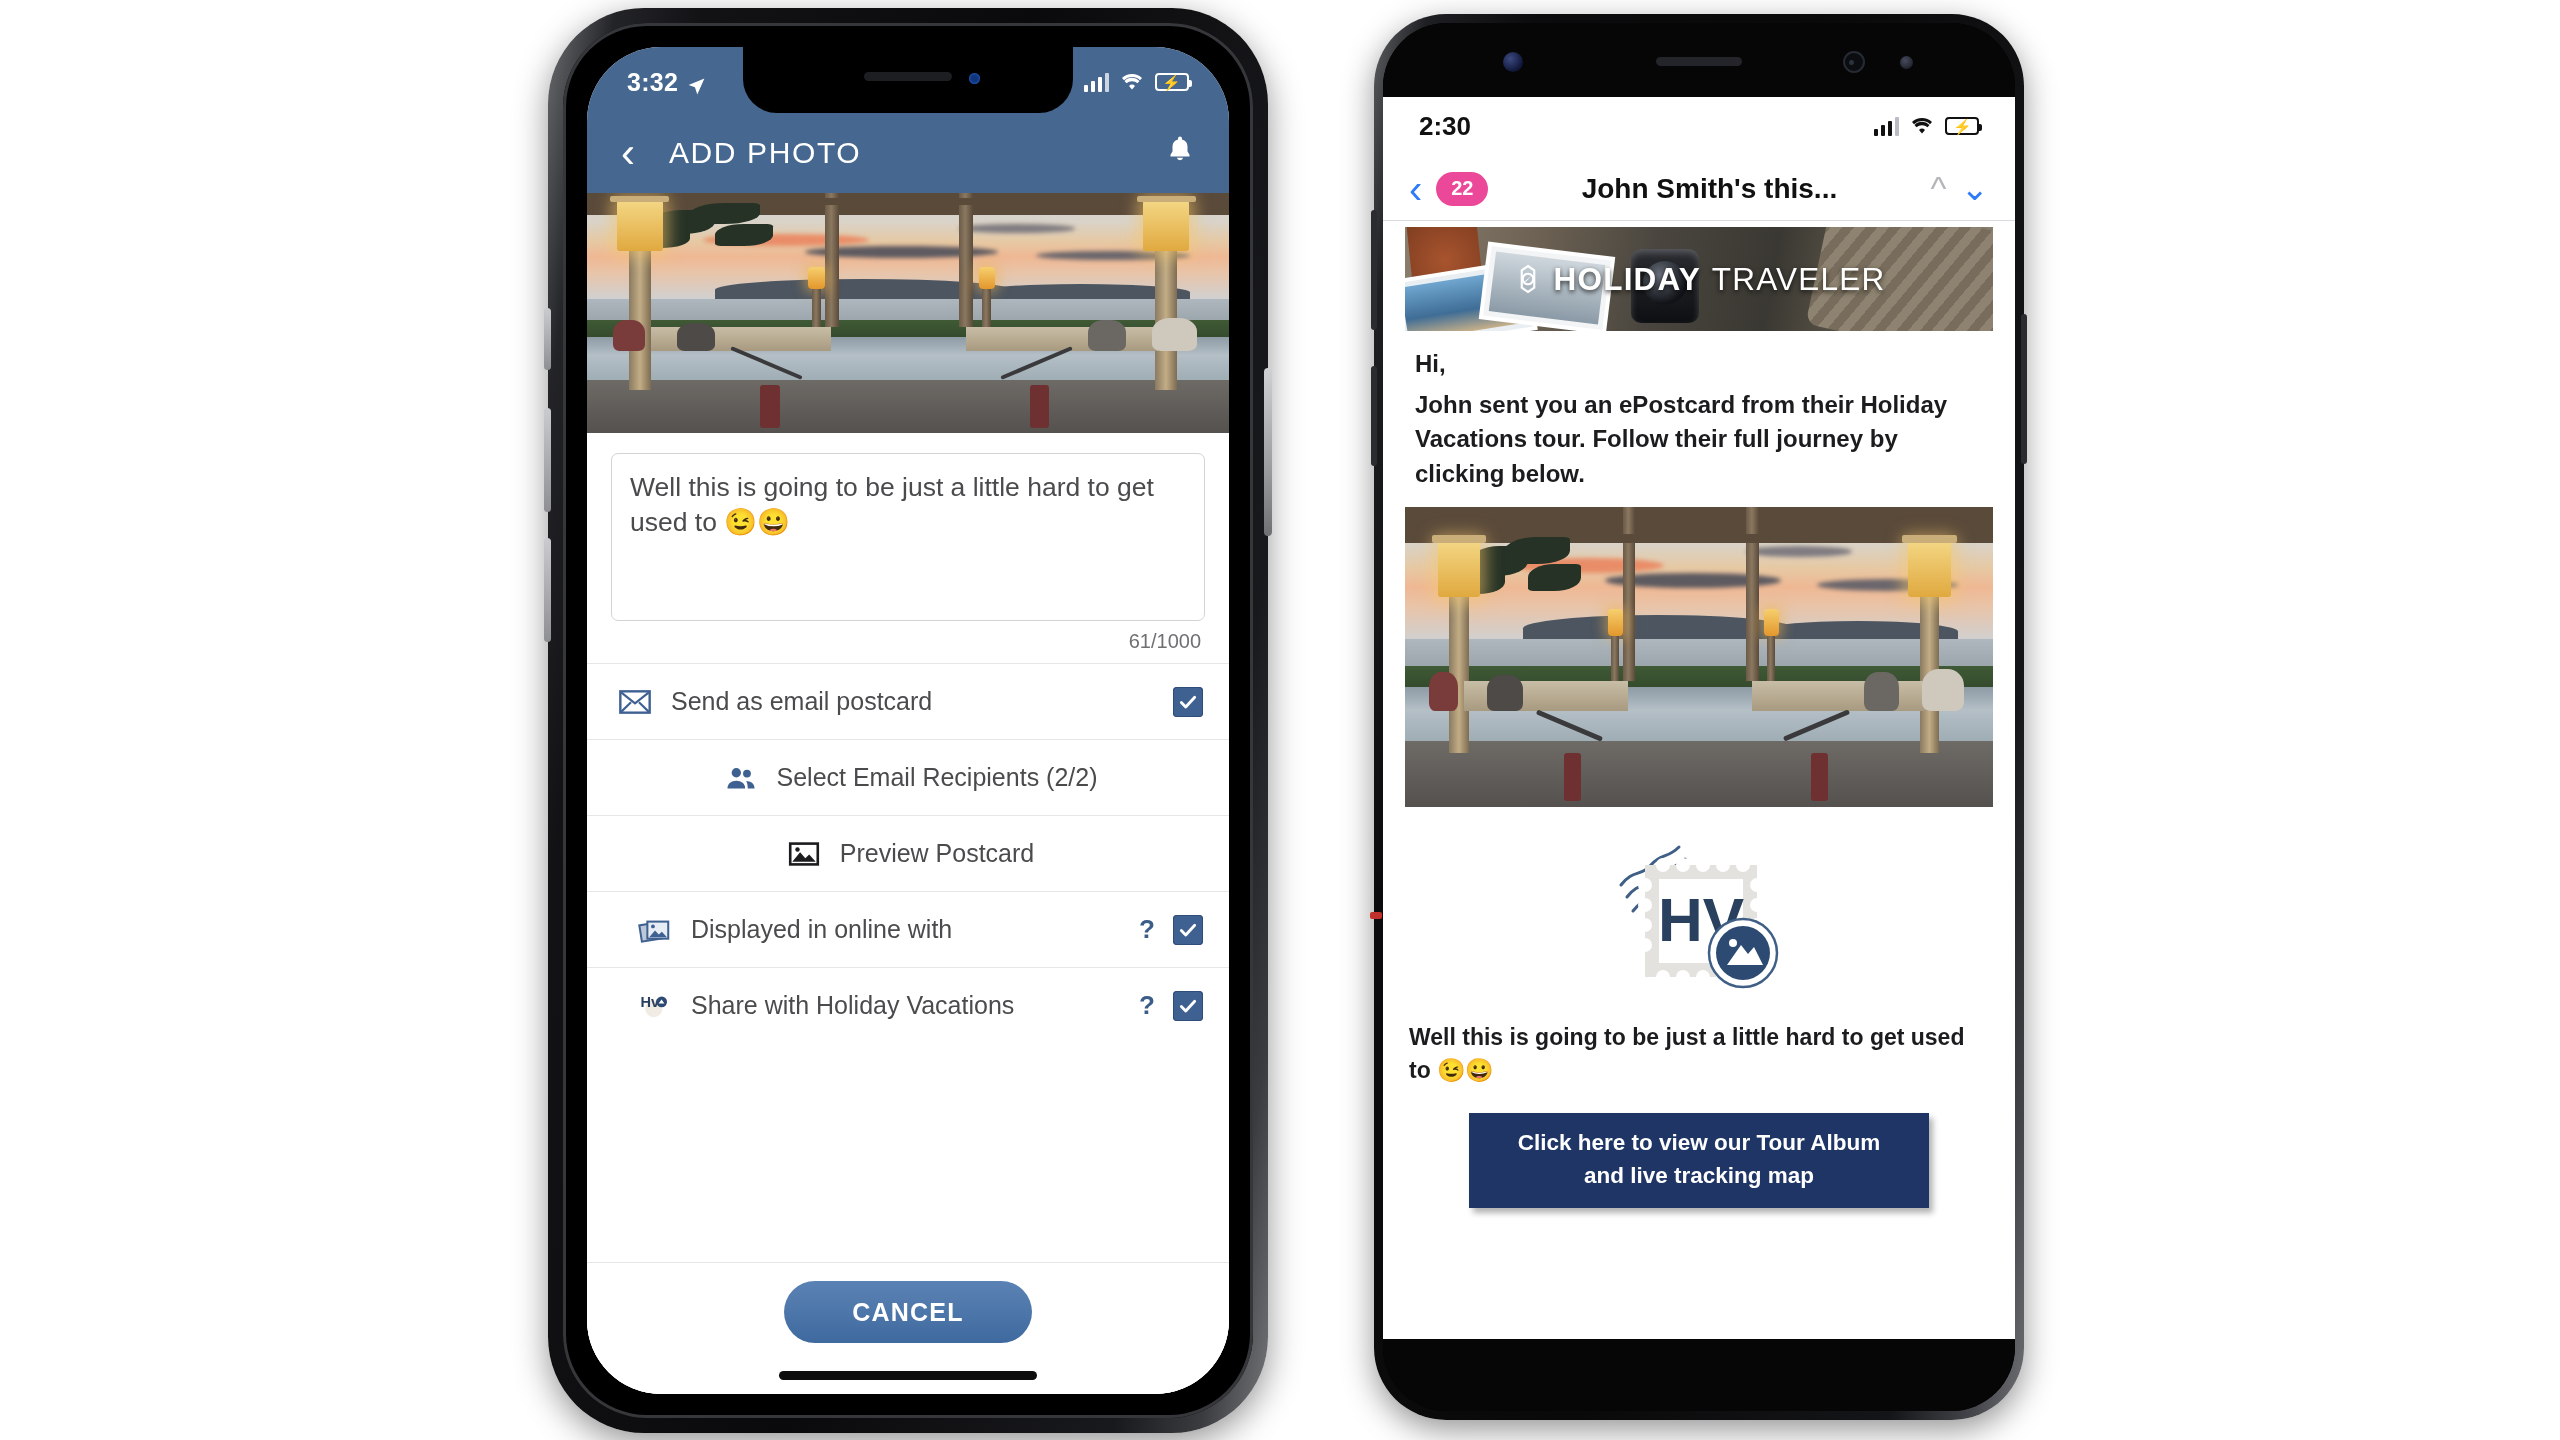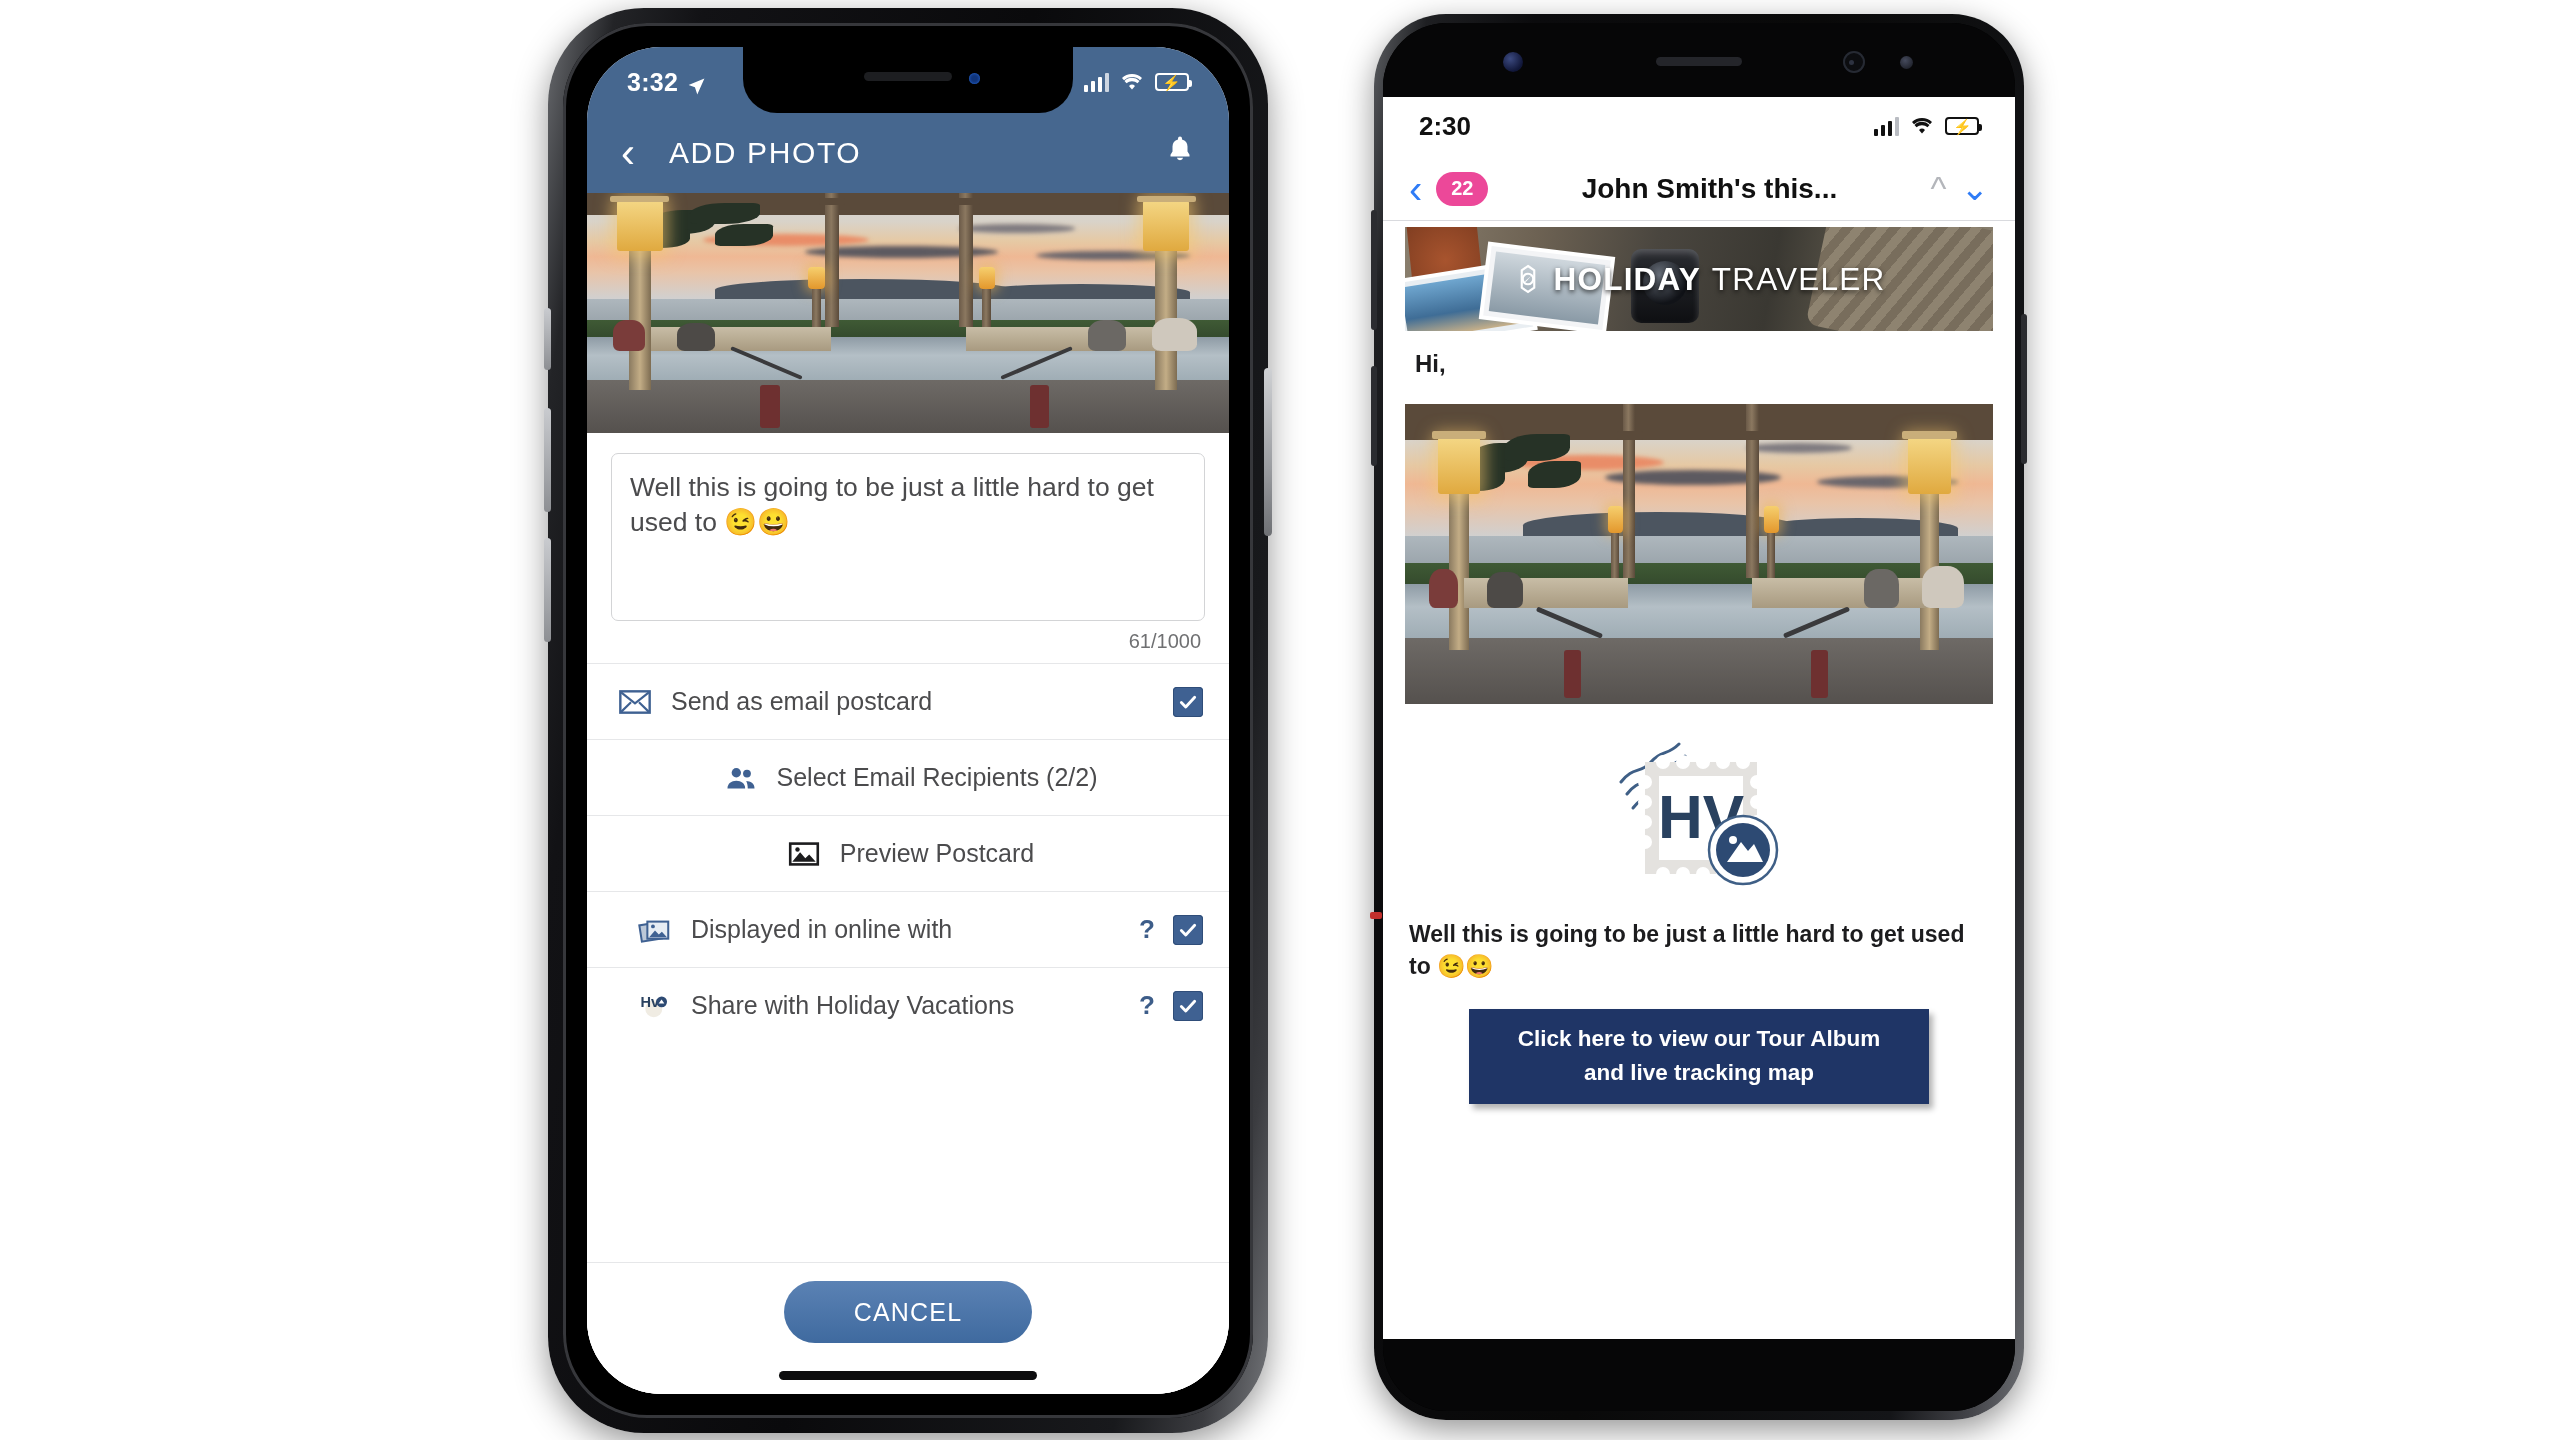--- a/index.html
+++ b/index.html
@@ -120,21 +120,21 @@
   .cbox svg { width:20px; height:20px; }
 
   .btnrow {
     position:absolute; left:0; bottom: 0; width:100%; height: 132px;
     border-top: 1.5px solid #e6e7e9; background:#fff;
     display:flex; align-items:flex-start; justify-content:center; gap: 22px; padding-top: 18px;
   }
   .pill {
     width: 248px; height: 62px; border-radius: 34px;
     background: linear-gradient(180deg,#5b82b4,#3f6a9f);
-    color:#fff; font-size:25px; font-weight:normal; letter-spacing:1.2px;
+    color:#fff; font-size:25px; font-weight:bold; letter-spacing:1.2px;
     display:flex; align-items:center; justify-content:center;
     border:none; cursor:pointer; font-family:"Liberation Sans",sans-serif;
   }
   .homebar {
     position:absolute; left:50%; bottom: 14px; transform:translateX(-50%);
     width: 258px; height: 9px; border-radius: 5px; background:#0d0d0e;
   }
 
   
   .android {
@@ -534,20 +534,21 @@
                   <path d="M14.6 9.4 10.6 14 9.4 14.6 10 13.4z" fill="#fff"></path>
                 </svg>
               </span>
               <b>HOLIDAY</b>
               <span class="lt">TRAVELER</span>
             </span>
           </div>
 
           <div class="mailtext">
             <div class="hi">Hi,</div>
+            <div class="body">John sent you an ePostcard from their Holiday Vacations tour. Follow their full journey by clicking below.</div>
           </div>
 
           <div class="postphoto">
             <div class="scene">
               <div class="sky"></div>
               <div class="cloud" style="left:18%;top:17%;width:26%;height:5%;background:#e98d68;"></div>
               <div class="cloud" style="left:34%;top:22%;width:30%;height:5%;background:#5d5a60;"></div>
               <div class="cloud" style="left:58%;top:13%;width:18%;height:3.5%;background:#7f7b80;"></div>
               <div class="cloud" style="left:70%;top:24%;width:24%;height:4%;background:#6a666c;"></div>
               <div class="island" style="left:20%;top:36%;width:46%;height:9%;"></div>

